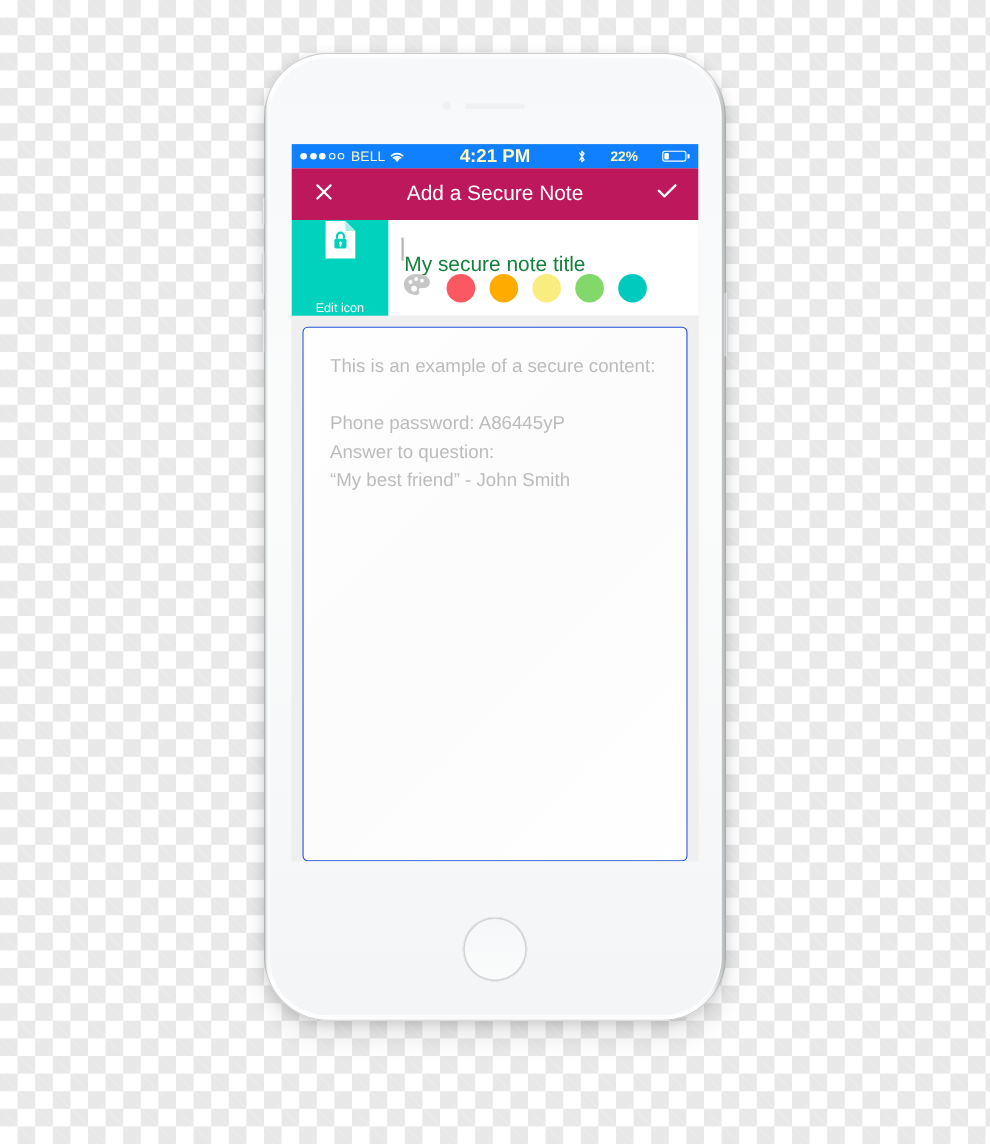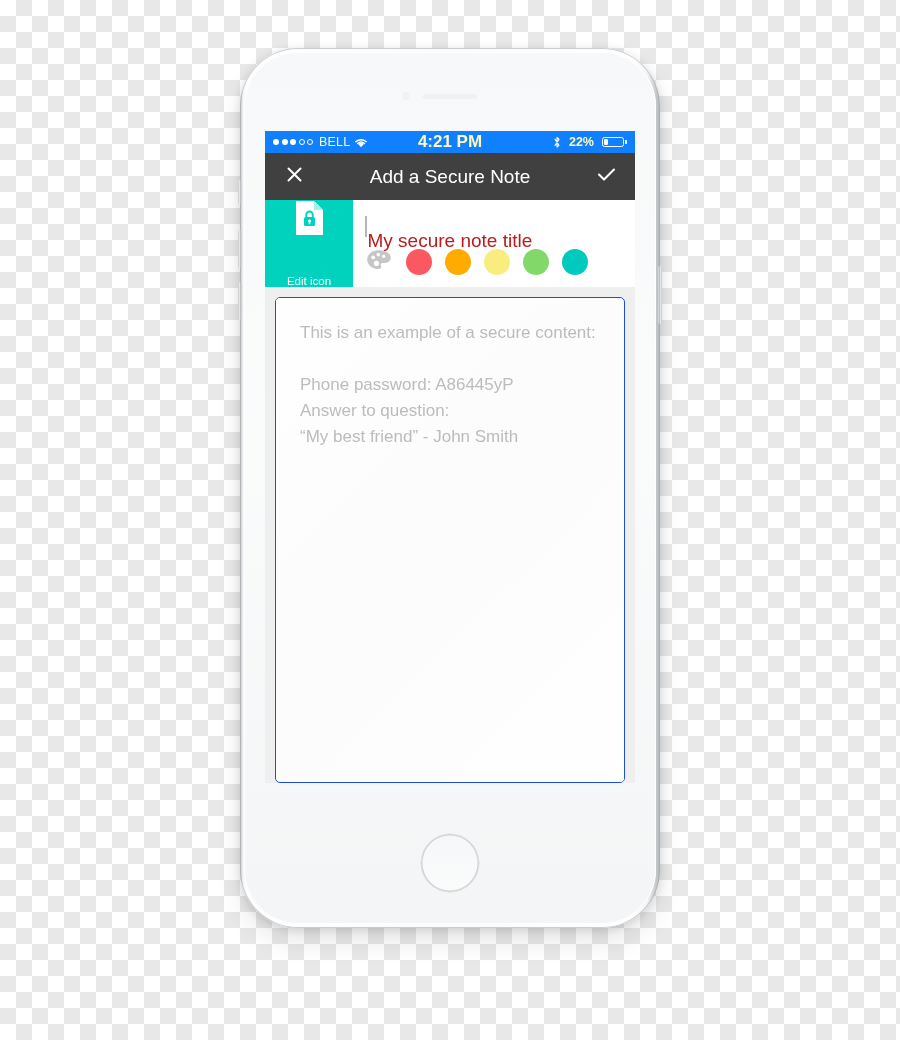--- a/index.html
+++ b/index.html
@@ -97,21 +97,21 @@
     left: 0; right: 0;
     text-align: center;
     font-size: 17px;
     font-weight: bold;
     pointer-events: none;
   }
   #status-right {
     margin-left: auto;
     display: flex;
     align-items: center;
-    gap: 8px;
+    gap: 22px;
     position: relative;
     z-index: 2;
   }
   #battery-percent { font-size: 12.5px; font-weight: bold; }
   #battery-icon-wrap { display: flex; align-items: center; }
   .battery-body {
     width: 22px; height: 10px;
     border: 1px solid #ffffff;
     border-radius: 2.5px;
     padding: 1px;
@@ -188,21 +188,21 @@
     align-items: center;
     height: 30px;
   }
   #title-caret {
     width: 1.5px;
     height: 21px;
     background: #b6b6b6;
     margin-right: 1px;
   }
   #note-title-input {
-    color: #b91c1c;
+    color: #15803d;
     font-size: 19px;
     font-weight: 300;
     cursor: text;
     margin-top: 28px;
   }
   #color-swatch-row {
     display: flex;
     align-items: center;
     gap: 13px;
     margin-top: 6px;
@@ -335,21 +335,21 @@
         <span id="battery-percent">22%</span>
         <span id="battery-icon-wrap">
           <span class="battery-body">
               <span class="battery-fill" id="battery-fill-el" style="width: 22%;"></span>
             </span>
           <span class="battery-cap"></span>
         </span>
       </div>
     </div>
 
-    <div id="nav-bar" style="background: #404040;">
+    <div id="nav-bar" style="background: #be185d;">
       <div class="nav-icon-btn" id="close-button">
         <span>
           <svg width="17" height="17" viewBox="0 0 17 17">
             <path d="M2.5 2.5 L14.5 14.5 M14.5 2.5 L2.5 14.5" stroke="#ffffff" stroke-width="2" stroke-linecap="round"></path>
           </svg>
         </span>
       </div>
 
       <div id="nav-title">Add a Secure Note</div>
 

